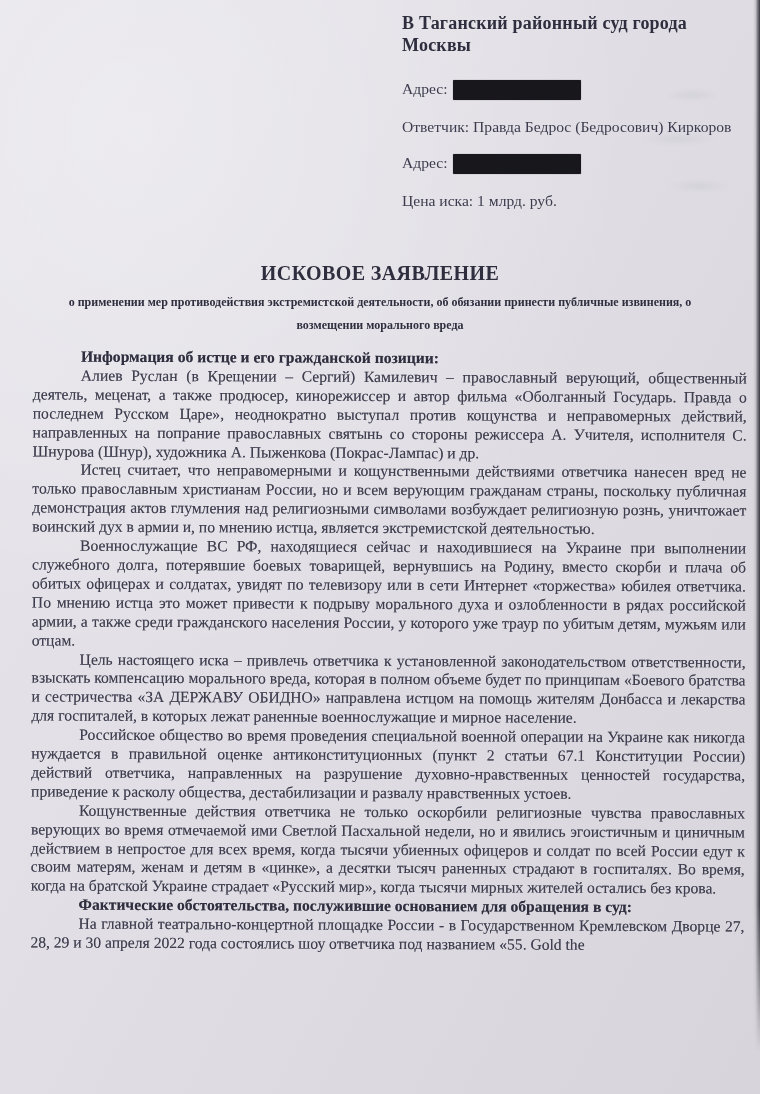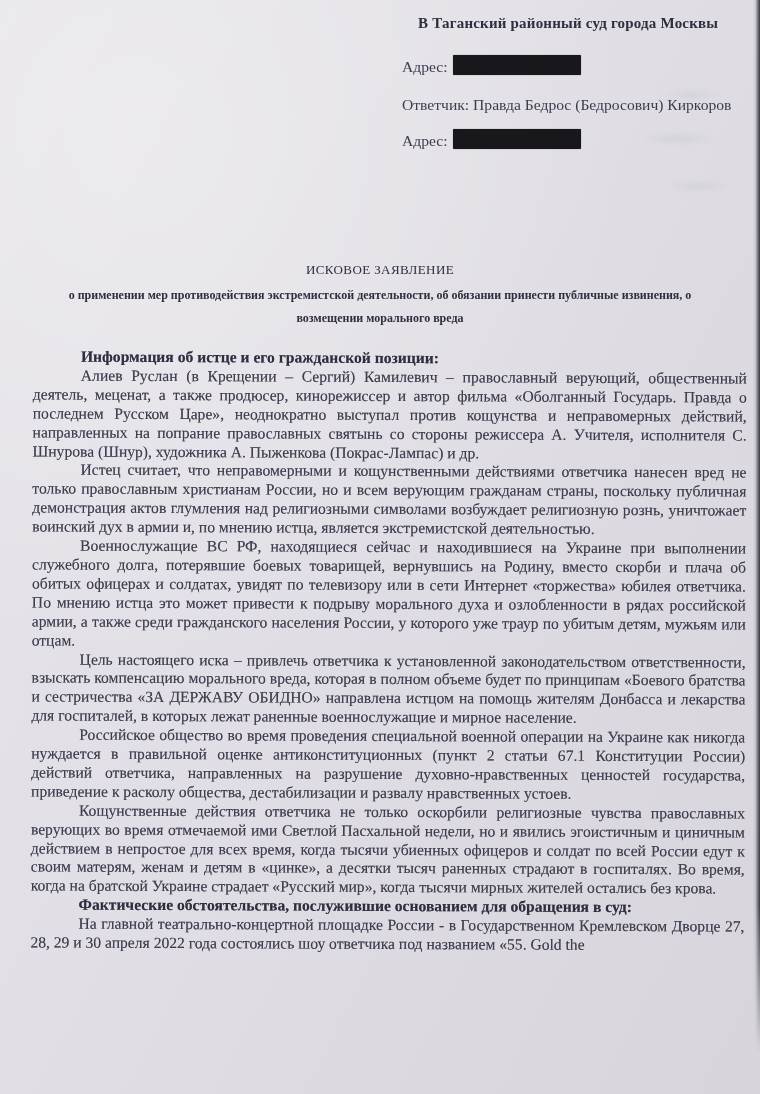--- a/index.html
+++ b/index.html
@@ -29,39 +29,39 @@
       radial-gradient(40px 8px at 55% 20%,#6b6b7e 0%,transparent 70%),
       radial-gradient(55px 9px at 45% 45%,#6b6b7e 0%,transparent 70%),
       radial-gradient(45px 8px at 60% 72%,#6b6b7e 0%,transparent 70%);
     filter:blur(2px);
   }
   .hdr-block{
     position:absolute;left:402px;top:12px;width:346px;
     font-size:15.6px;line-height:23px;
   }
   .court{
-    font-weight:bold;font-size:15px;letter-spacing:.2px;color:#2e2e3e;
-    margin:0 0 21px 16px;line-height:22px;
+    font-weight:bold;font-size:18px;letter-spacing:.2px;color:#2e2e3e;
+    margin:0 0 21px 0;line-height:22px;
   }
   .party{
     text-align:justify;margin:0 0 13px 0;color:#3c3c4e;
   }
   .addr-row{
-    display:flex;align-items:flex-start;margin:12px 0 15px 0;color:#3c3c4e;
+    display:flex;align-items:flex-end;margin:12px 0 15px 0;color:#3c3c4e;
   }
   .addr-row .bar{
     width:128px;height:20px;background:#17171c;margin-left:5px;
     border-radius:1px;box-shadow:0 0 1px rgba(0,0,0,.6);
   }
   .claim-price{margin:8px 0 0 0;color:#3c3c4e;}
   .title-block{
     position:absolute;left:38px;top:262px;width:684px;text-align:center;
     color:#2e2e3e;
   }
-  .title-main{font-weight:normal;font-size:13px;letter-spacing:.4px;margin:0 0 6px 0;}
+  .title-main{font-weight:bold;font-size:20px;letter-spacing:.4px;margin:0 0 6px 0;}
   .title-sub{font-weight:bold;font-size:12px;line-height:22.5px;margin:0;}
   .body-text{
     position:absolute;left:33px;top:349px;width:714px;
     font-size:15.6px;line-height:18.9px;text-align:justify;color:#3e3e4e;
     transform:rotate(0.25deg);transform-origin:50% 0;
     text-shadow:0 0 .4px rgba(62,62,82,.55);
   }
   .sec-heading{
     font-weight:bold;color:#2e2e3e;text-indent:48px;margin:0;
   }
@@ -78,20 +78,21 @@
     <p class="court">В Таганский районный суд города Москвы</p>
     <div class="addr-row">
       <span>Адрес:</span>
       <span class="bar"></span>
     </div>
     <p class="party">Ответчик: Правда Бедрос (Бедросович) Киркоров</p>
     <div class="addr-row">
       <span>Адрес:</span>
       <span class="bar"></span>
     </div>
+    <p class="claim-price">Цена иска: 1 млрд. руб.</p>
   </div>
 
   <div class="title-block">
     <p class="title-main">ИСКОВОЕ ЗАЯВЛЕНИЕ</p>
     <p class="title-sub">о применении мер противодействия экстремистской деятельности, об обязании принести публичные извинения, о возмещении морального вреда</p>
   </div>
 
   <div class="body-text">
     <p class="sec-heading">Информация об истце и его гражданской позиции:</p>
     <p>Алиев Руслан (в Крещении – Сергий) Камилевич – православный верующий, общественный деятель, меценат, а также продюсер, кинорежиссер и автор фильма «Оболганный Государь. Правда о последнем Русском Царе», неоднократно выступал против кощунства и неправомерных действий, направленных на попрание православных святынь со стороны режиссера А. Учителя, исполнителя С. Шнурова (Шнур), художника А. Пыженкова (Покрас-Лампас) и др.</p>

